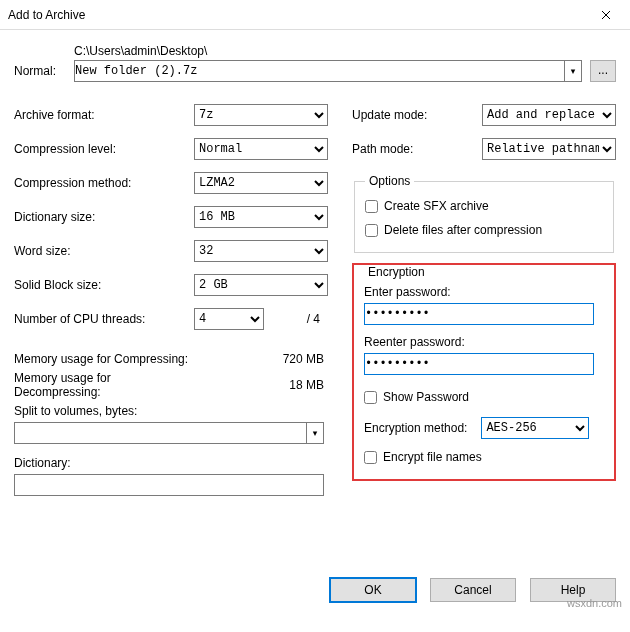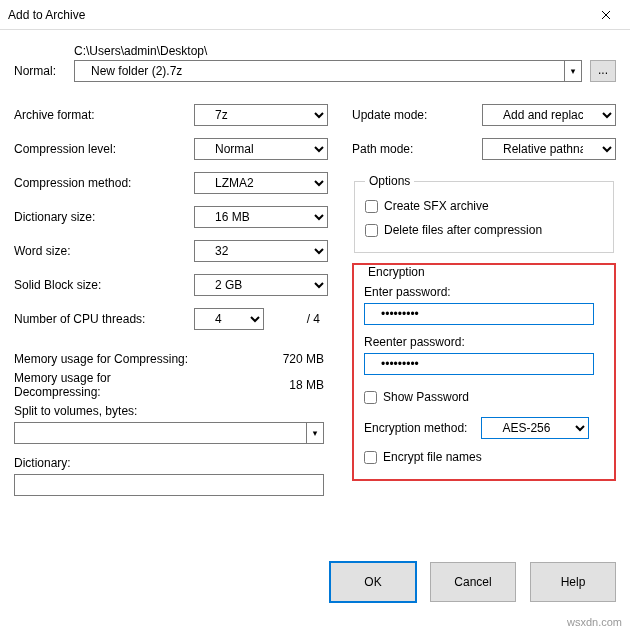--- a/index.html
+++ b/index.html
@@ -32,24 +32,24 @@
     position: relative;
   }
   .archive-path { font-size: 12px; margin-left: 60px; margin-bottom:2px;}
   .archive-row { display:flex; align-items:center; gap:8px; }
   .archive-label { width: 52px; }
   .archive-field {
     flex: 1;
     position: relative;
   }
   select, input[type=text], input[type=password] {
-    font-family: Liberation Sans, sans-serif;
+    font-family: Liberation Mono, monospace;
     font-size: 12px;
     height: 22px;
-    padding: 1px 16px;
+    padding: 1px 0;
     border: 1px solid #7a7a7a;
     background: #fff;
   }
   select { height: 22px; }
   .browse-btn {
     width: 26px; height: 22px;
     border: 1px solid #adadad;
     background: #e1e1e1;
     text-align:center;
     line-height:18px;
@@ -105,30 +105,30 @@
   .enc-method { display:flex; align-items:center; gap:14px; margin-top:8px;}
   .enc-method select { width:108px; border:1px solid #0078d7; }
   .btn-row {
     position:absolute;
     bottom:30px;
     right:14px;
     display:flex;
     gap:14px;
   }
   button.dlg {
-    width: 86px; height: 40px;
+    width: 86px; height: 24px;
     border:1px solid #adadad;
     background:#e1e1e1;
     font-family:inherit;
     font-size:12px;
   }
   button.dlg.focus { border:1px solid #0078d7; outline:1px solid #0078d7; }
   .watermark {
     position:absolute;
-    bottom:4px; right:8px;
+    bottom:23px; right:8px;
     font-size:11px; color:#999;
   }
   .chev { font-size:9px; }
 </style>
 </head>
 <body>
 
 <div class="titlebar">
   <span class="title">Add to Archive</span>
   <div class="close-btn">

